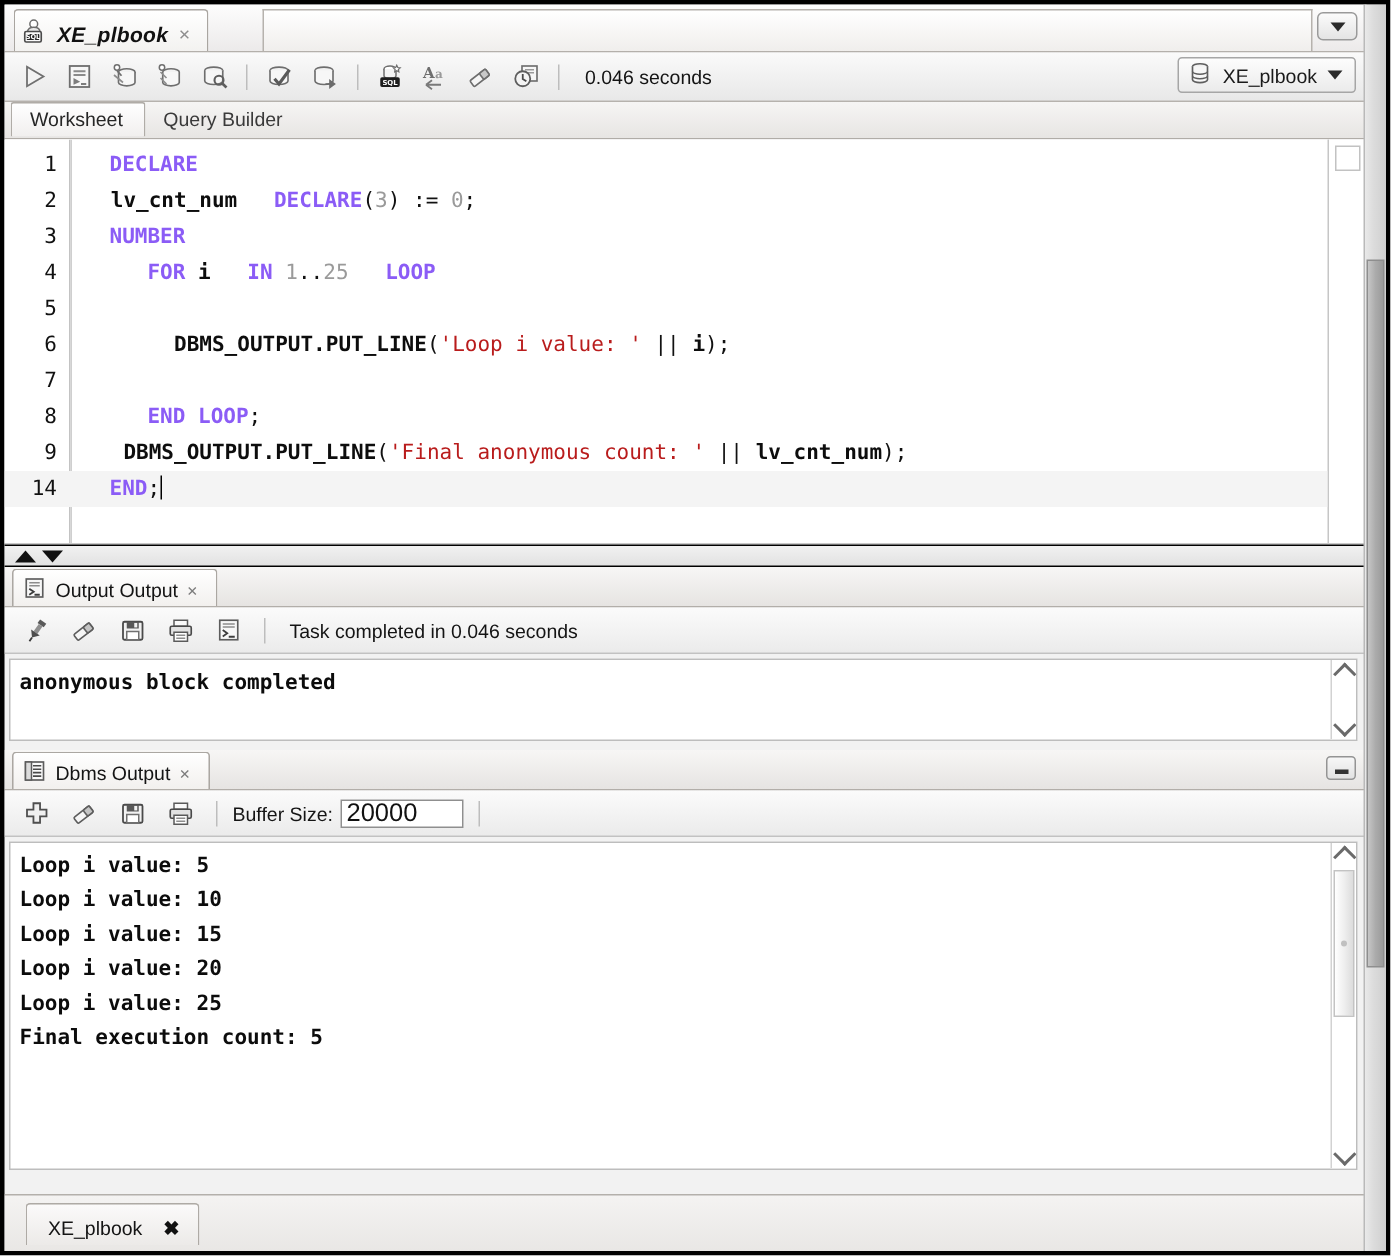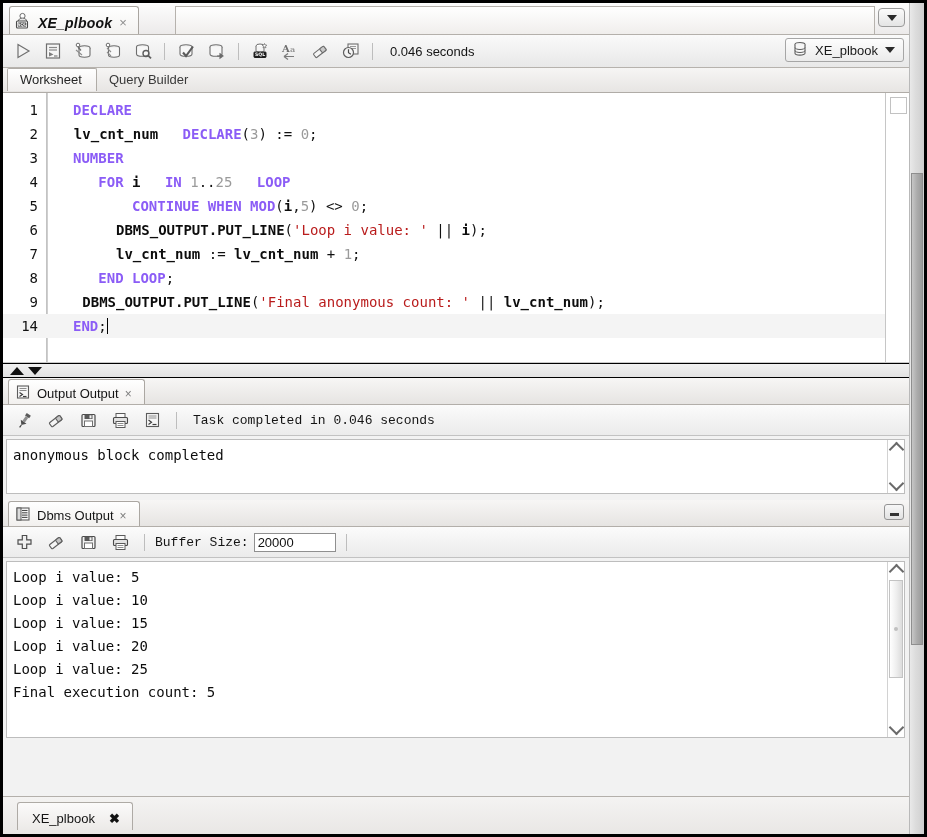--- a/index.html
+++ b/index.html
@@ -289,39 +289,40 @@
   }
   .minbtn i{display:block;width:9px;height:3px;background:#333;}
   .panel-toolbar{
     position:relative;
     height:30px;
     background:linear-gradient(to bottom,#fbfbfb,#ebebeb);
     border-bottom:1px solid #c2c2c2;
     display:flex;align-items:center;
     padding-left:8px;gap:5px;
   }
-  .panel-toolbar .label{font-size:13px;color:#141414;margin-left:6px;font-family:Liberation Mono, monospace;}
+  .panel-toolbar .label{font-size:13px;color:#141414;margin-left:6px;}
   .bufinput{
     width:82px;height:19px;
     box-sizing:border-box;
     background:#ffffff;
     border:1px solid #8f8f8f;
     font-family:"Liberation Sans",sans-serif;
-    font-size:13px;
+    font-size:17px;
     color:#111;
     padding:0 3px;
     line-height:17px;
   }
   .outarea{
     position:relative;
     background:#ffffff;
     border:1px solid #bdbdbd;
     box-sizing:border-box;
     margin:3px 0 0 3px;
     overflow:hidden;
+    font-weight:bold;
   }
   .outtext{
     font-family:"DejaVu Sans Mono", monospace;
     font-size:14px;
     color:#0c0c0c;
     line-height:23px;
     padding:4px 0 0 6px;
     white-space:pre;
   }
   .vscroll{
@@ -557,23 +558,23 @@
 
     <div class="editor-wrap">
       <div class="editor">
         <div class="gutter"></div>
         <div class="gutter2"></div>
         <div class="code-lines" id="code-lines">
             <div class="cline"><span class="lnum">1</span><span class="ctext"><span class="kw">DECLARE</span></span></div>
             <div class="cline"><span class="lnum">2</span><span class="ctext"><span class="plain">  </span><span class="ident">lv_cnt_num</span><span class="plain"> </span><span class="kw">DECLARE</span><span class="plain">(</span><span class="num">3</span><span class="plain">) := </span><span class="num">0</span><span class="plain">;</span></span></div>
             <div class="cline"><span class="lnum">3</span><span class="ctext"><span class="kw">NUMBER</span></span></div>
             <div class="cline"><span class="lnum">4</span><span class="ctext"><span class="plain">   </span><span class="kw">FOR</span><span class="plain"> </span><span class="ident">i</span><span class="plain"> </span><span class="kw">IN</span><span class="plain"> </span><span class="num">1</span><span class="plain">..</span><span class="num">25</span><span class="plain"> </span><span class="kw">LOOP</span></span></div>
-            <div class="cline"><span class="lnum">5</span><span class="ctext"><span class="plain">       </span><span class="kw">CONTINUE WHEN MOD</span><span class="plain">(</span><span class="ident">i</span><span class="plain">,</span><span class="num">5</span><span class="plain">) &lt;&gt; </span><span class="num">0</span><span class="plain">;</span></span></div>
+            <div class="cline"><span class="lnum">5</span></div>
             <div class="cline"><span class="lnum">6</span><span class="ctext"><span class="plain">       </span><span class="ident">DBMS_OUTPUT.PUT_LINE</span><span class="plain">(</span><span class="str">'Loop i value: '</span><span class="plain"> || </span><span class="ident">i</span><span class="plain">);</span></span></div>
-            <div class="cline"><span class="lnum">7</span><span class="ctext"><span class="plain">       </span><span class="ident">lv_cnt_num</span><span class="plain"> := </span><span class="ident">lv_cnt_num</span><span class="plain"> + </span><span class="num">1</span><span class="plain">;</span></span></div>
+            <div class="cline"><span class="lnum">7</span></div>
             <div class="cline"><span class="lnum">8</span><span class="ctext"><span class="plain">   </span><span class="kw">END LOOP</span><span class="plain">;</span></span></div>
             <div class="cline"><span class="lnum">9</span><span class="ctext"><span class="plain">   </span><span class="ident">DBMS_OUTPUT.PUT_LINE</span><span class="plain">(</span><span class="str">'Final anonymous count: '</span><span class="plain"> || </span><span class="ident">lv_cnt_num</span><span class="plain">);</span></span></div>
             <div class="cline cur"><span class="lnum">14</span><span class="ctext"><span class="kw">END</span><span class="plain">;</span><span class="caret-bar"></span></span></div>
           </div>
       </div>
       <div class="ed-scroll">
         <div class="marker"></div>
       </div>
     </div>
 
@@ -730,21 +731,21 @@
             <line x1="6.5" y1="14.5" x2="12.5" y2="14.5" stroke="#8d8d8d" stroke-width="1"></line>
           </svg>
         </span>
       </div>
       <div class="tsep"></div>
       <span class="label" style="margin-left:0;">Buffer Size:</span>
       <input class="bufinput" value="20000" style="">
       <div class="tsep"></div>
     </div>
 
-    <div class="outarea" style="height:177px;width:899px;">
+    <div class="outarea" style="height:219px;width:899px;">
       <div class="outtext" id="dbms-lines">Loop i value: 5
 Loop i value: 10
 Loop i value: 15
 Loop i value: 20
 Loop i value: 25
 Final execution count: 5</div>
       <div class="vscroll">
         <div class="arw">
             <span class="chev up"></span>
           </div>

